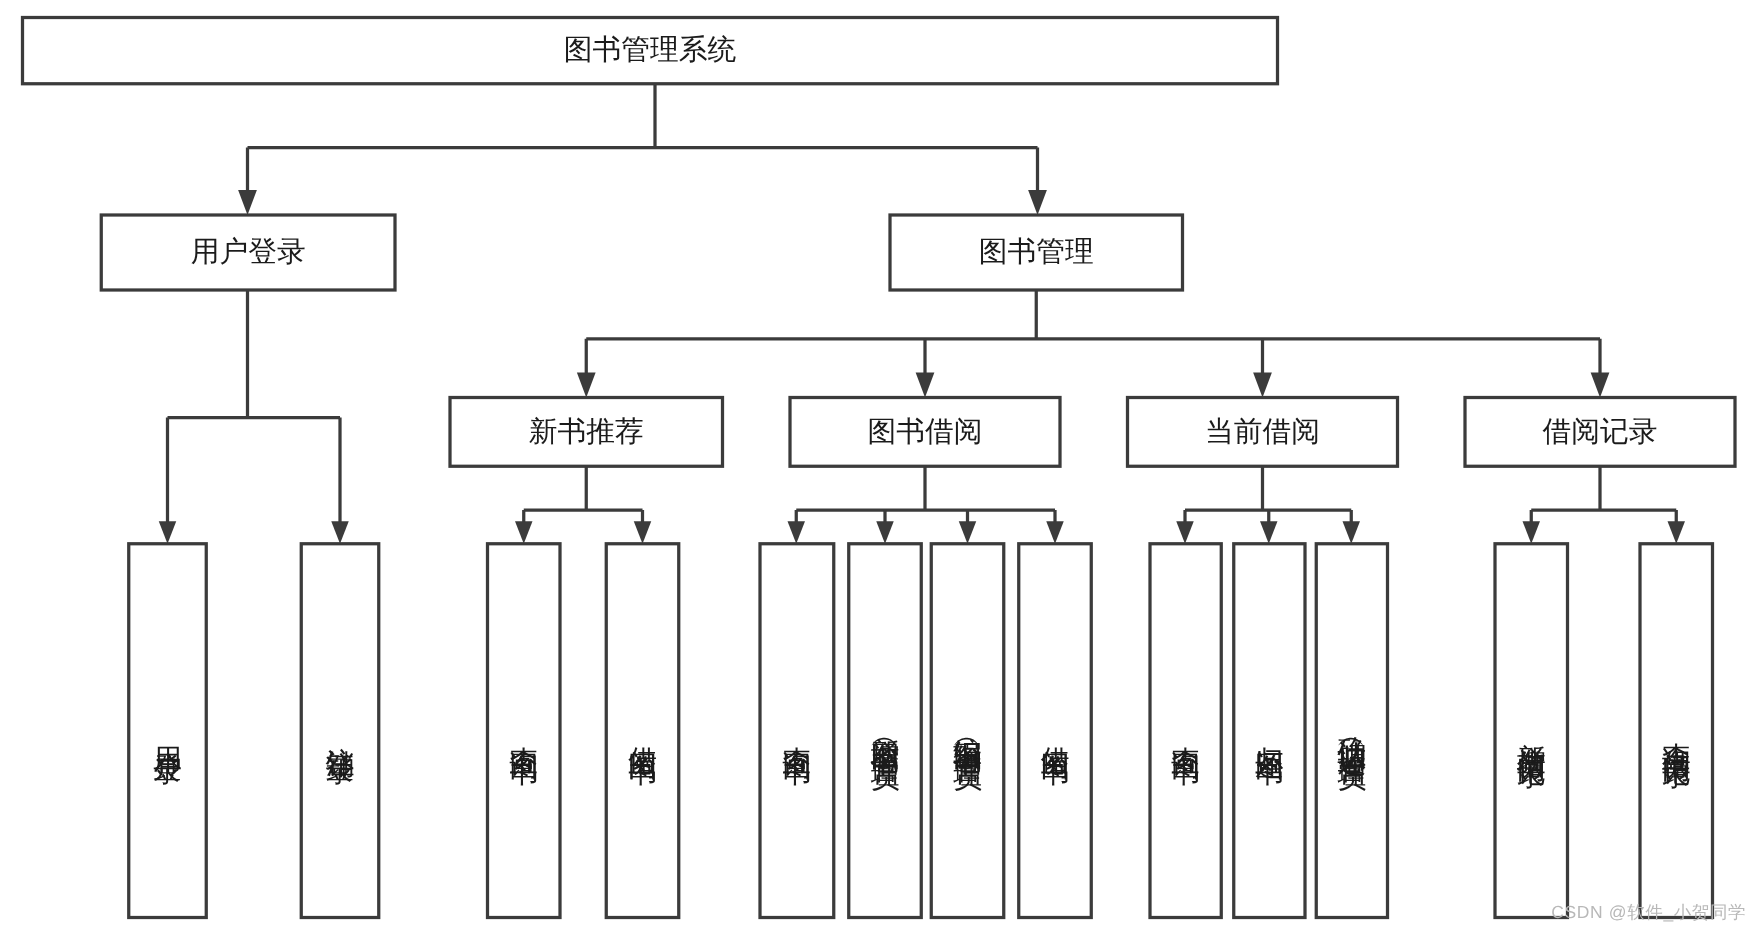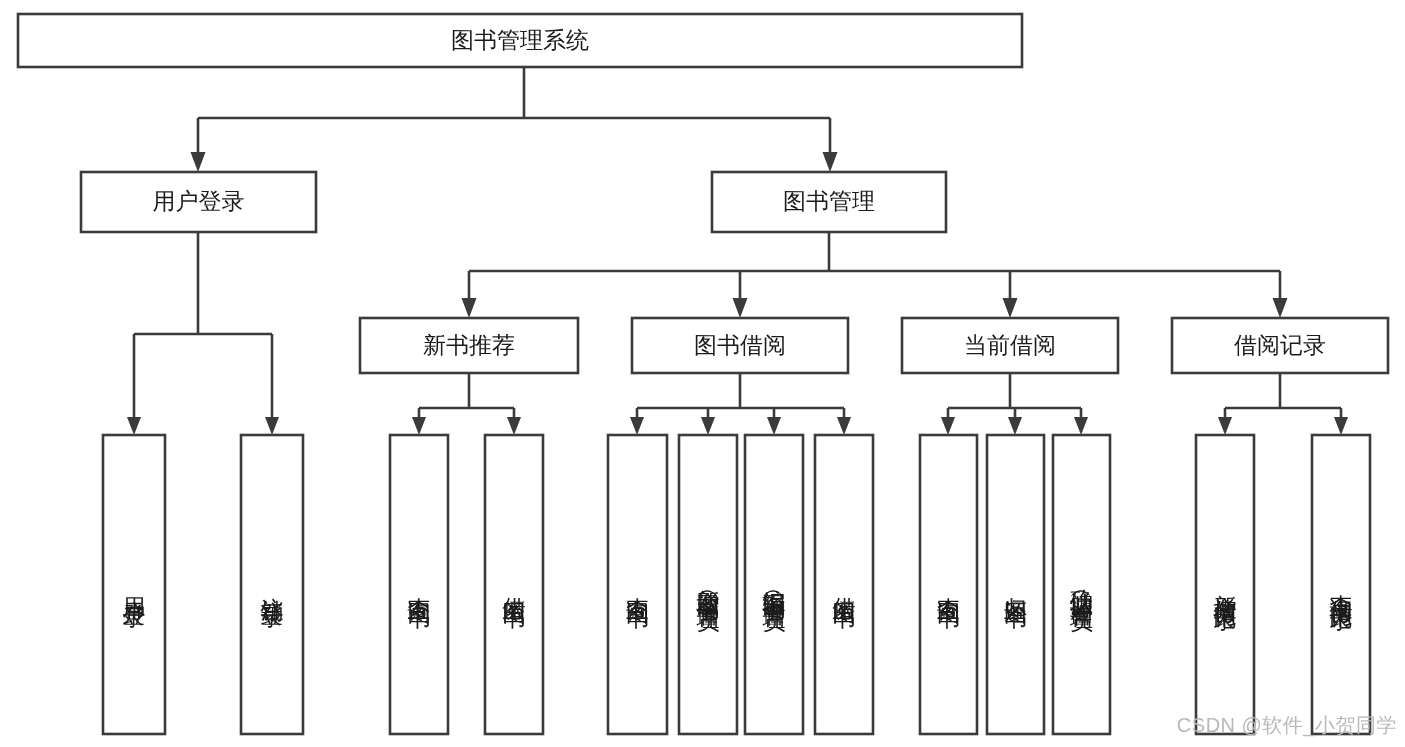--- a/index.html
+++ b/index.html
@@ -63,21 +63,21 @@
     line-height: 1.18;
     color: #1b1b1b;
     letter-spacing: 3px;
     white-space: nowrap;
   }
   .watermark {
     position: absolute;
     right: 8px;
     bottom: 8px;
     font-family: "Liberation Sans", sans-serif;
-    font-size: 20px;
+    font-size: 14px;
     color: #b8b8b8;
     letter-spacing: 0.5px;
     user-select: none;
   }
 </style>
 </head>
 <body>
 
 <div id="diagram-root">
   <svg class="diagram" viewBox="0 0 1405 747" xmlns="http://www.w3.org/2000/svg">

